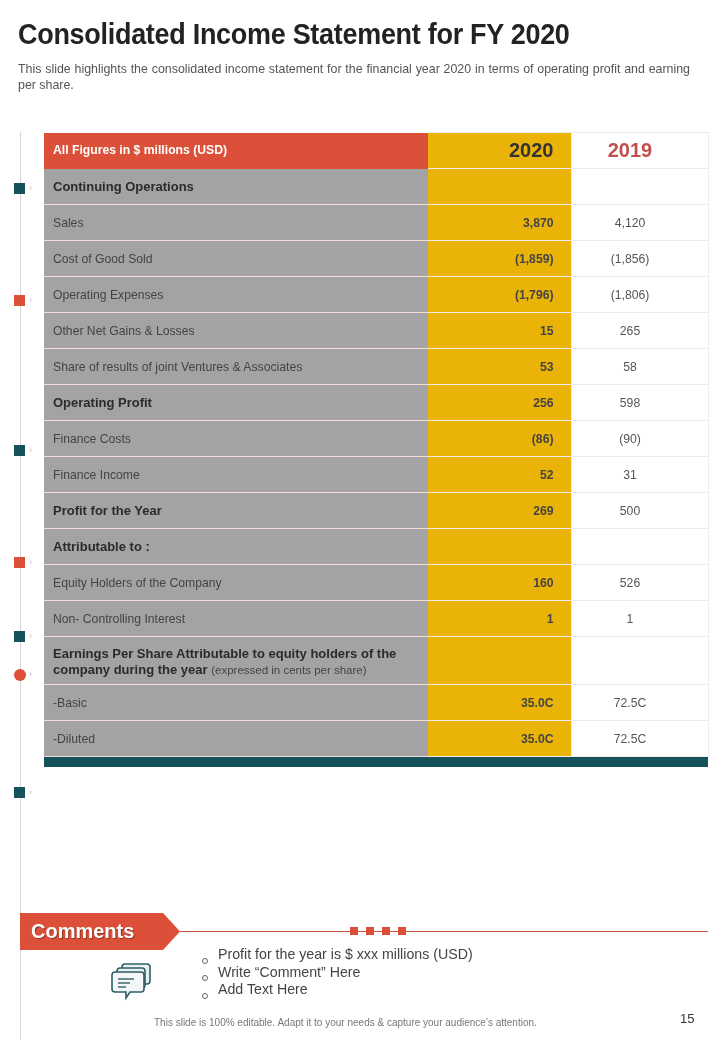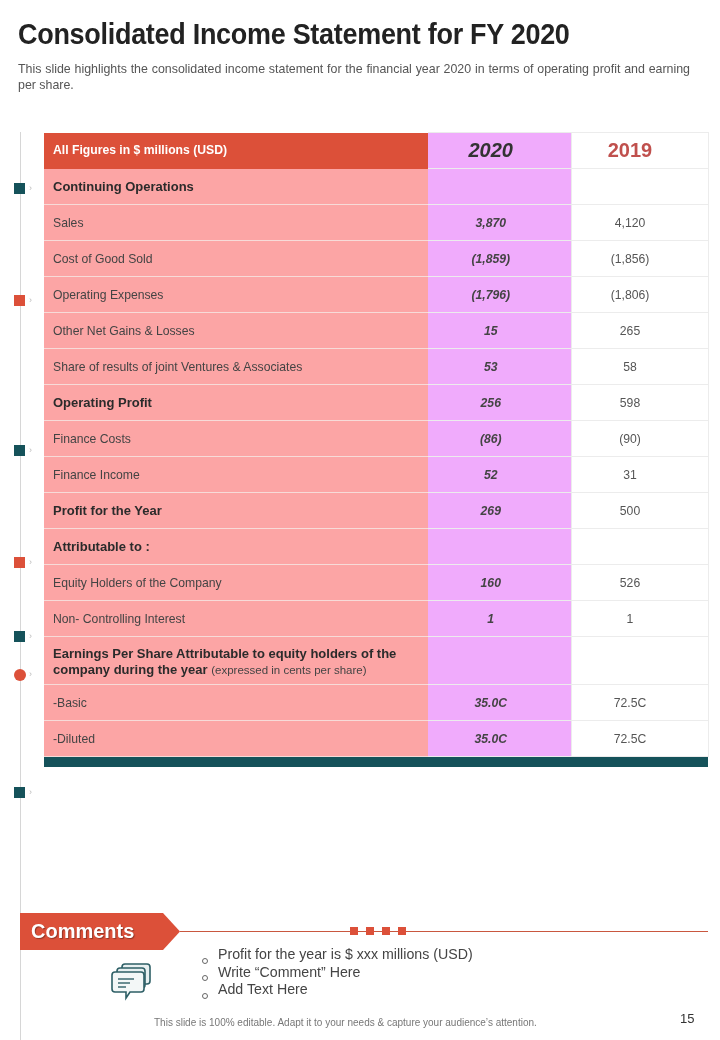--- a/index.html
+++ b/index.html
@@ -26,23 +26,23 @@
   .marker.red { background: #dc5039; }
   .marker.circle { border-radius: 50%; width: 12px; height: 12px; left: 14px; }
   .chev { position: absolute; left: 29px; font-size: 9px; color: #bbb; line-height: 11px; }
 
   .table-wrap { position: absolute; left: 44px; top: 132px; width: 664px; }
   table { border-collapse: collapse; width: 664px; table-layout: fixed; }
   col.c1 { width: 384px; }
   col.c2 { width: 143px; }
   col.c3 { width: 137px; }
   td { height: 36px; font-size: 12.2px; vertical-align: middle; }
-  td.lbl { background: #fca5a5; padding-left: 9px; color: #444; border-bottom: 1px solid #f7dbd8; }
+  td.lbl { background: #a3a3a3; padding-left: 9px; color: #444; border-bottom: 1px solid #f7dbd8; }
   td.lbl.bold { font-weight: bold; font-size: 13px; color: #2b2b2b; }
-  td.v20 { text-align: center; padding-right: 17px; font-weight: bold; color: #444; border: 1px solid #ececec; border-left: none; background: #f0abfc; font-style: italic; }
+  td.v20 { text-align: right; padding-right: 17px; font-weight: bold; color: #444; border: 1px solid #ececec; border-left: none; background: #eab308; }
   td.v19 { text-align: center; padding-right: 19px; color: #555; border: 1px solid #ececec; background: #fff; }
   tr.head td { height: 36px; }
   tr.head td.lbl { background: #dc5039; color: #fff; font-weight: bold; font-size: 12.2px; border-bottom: 1px solid #dc5039; }
   tr.head td.v20 { font-size: 20px; color: #333; font-weight: bold; }
   tr.head td.v19 { font-size: 20px; color: #c0504d; font-weight: bold; }
   tr.eps td { height: 48px; }
   tr.eps td.lbl { line-height: 16px; padding-top: 2px; }
   .eps-note { font-weight: normal; font-size: 11.5px; color: #444; }
   .table-bottom { width: 664px; height: 10px; background: #15525a; }
 

